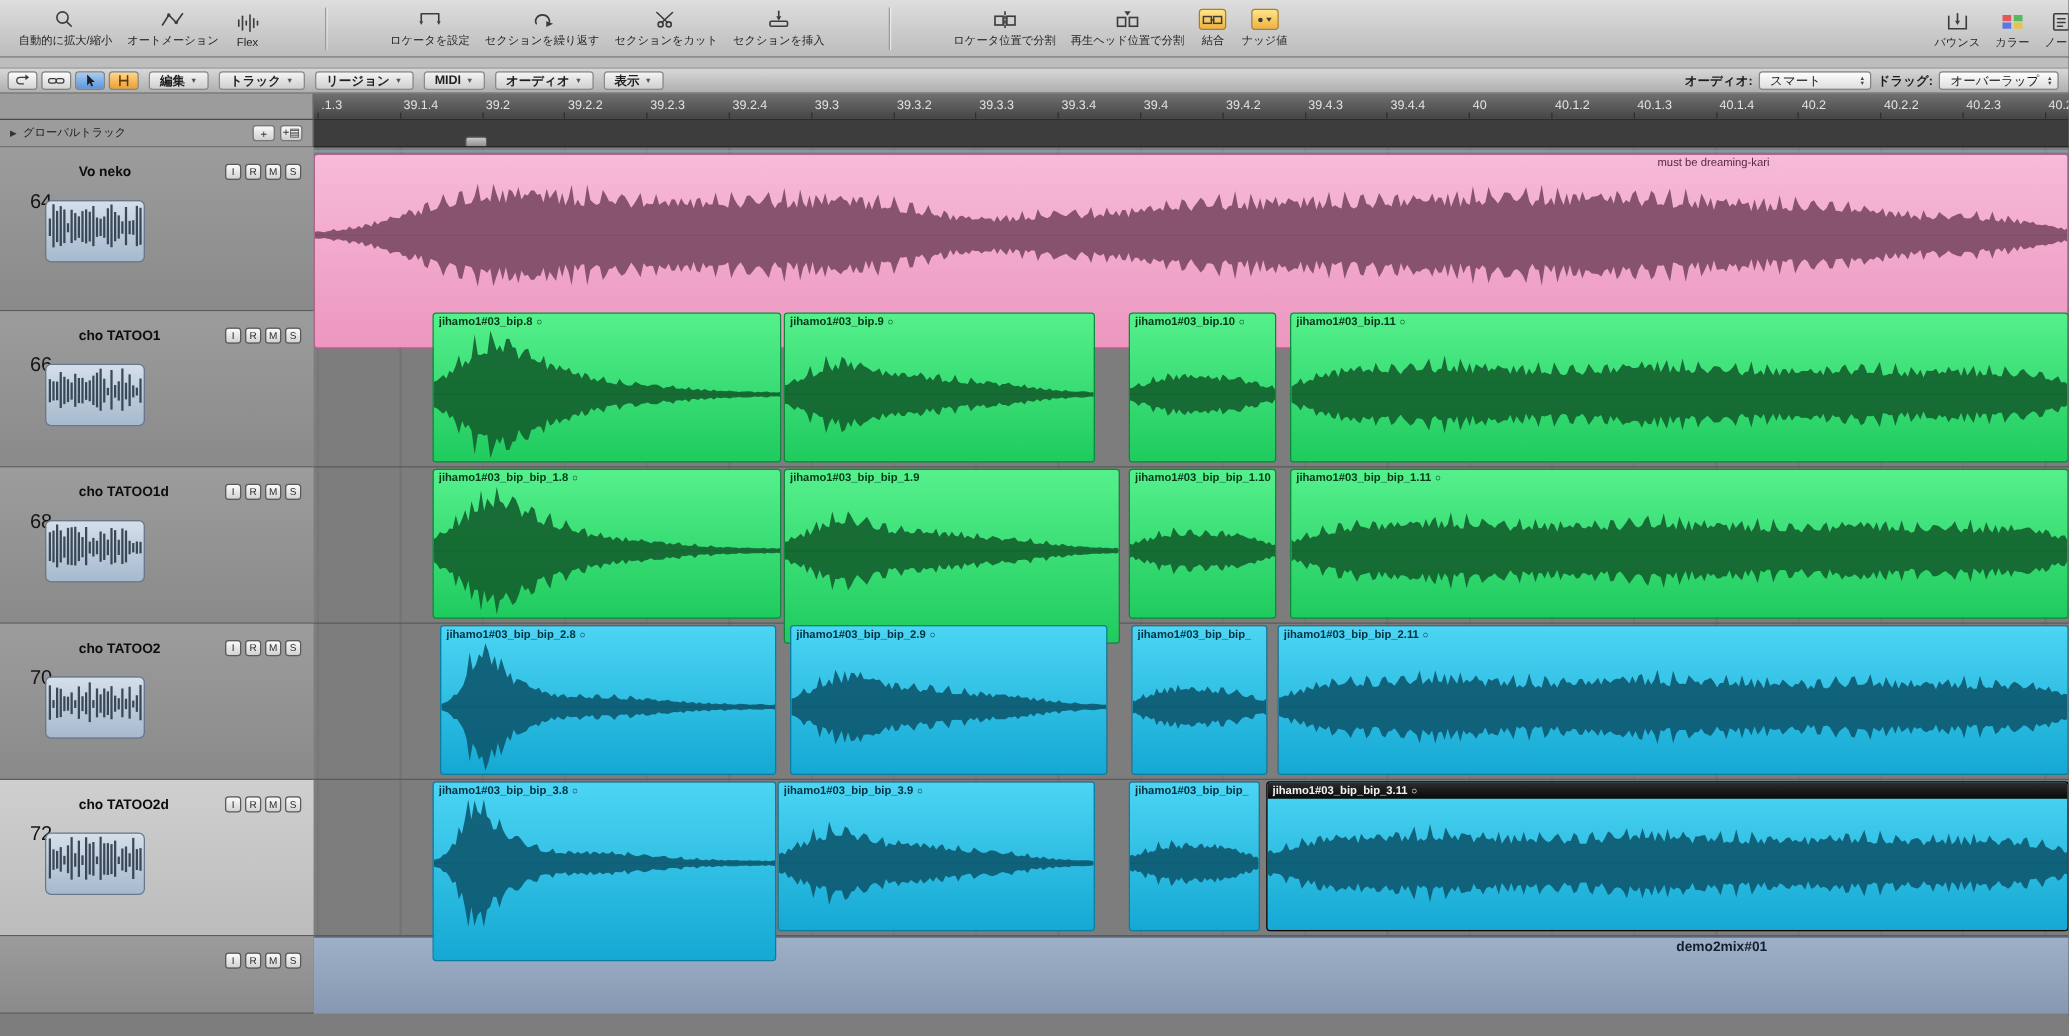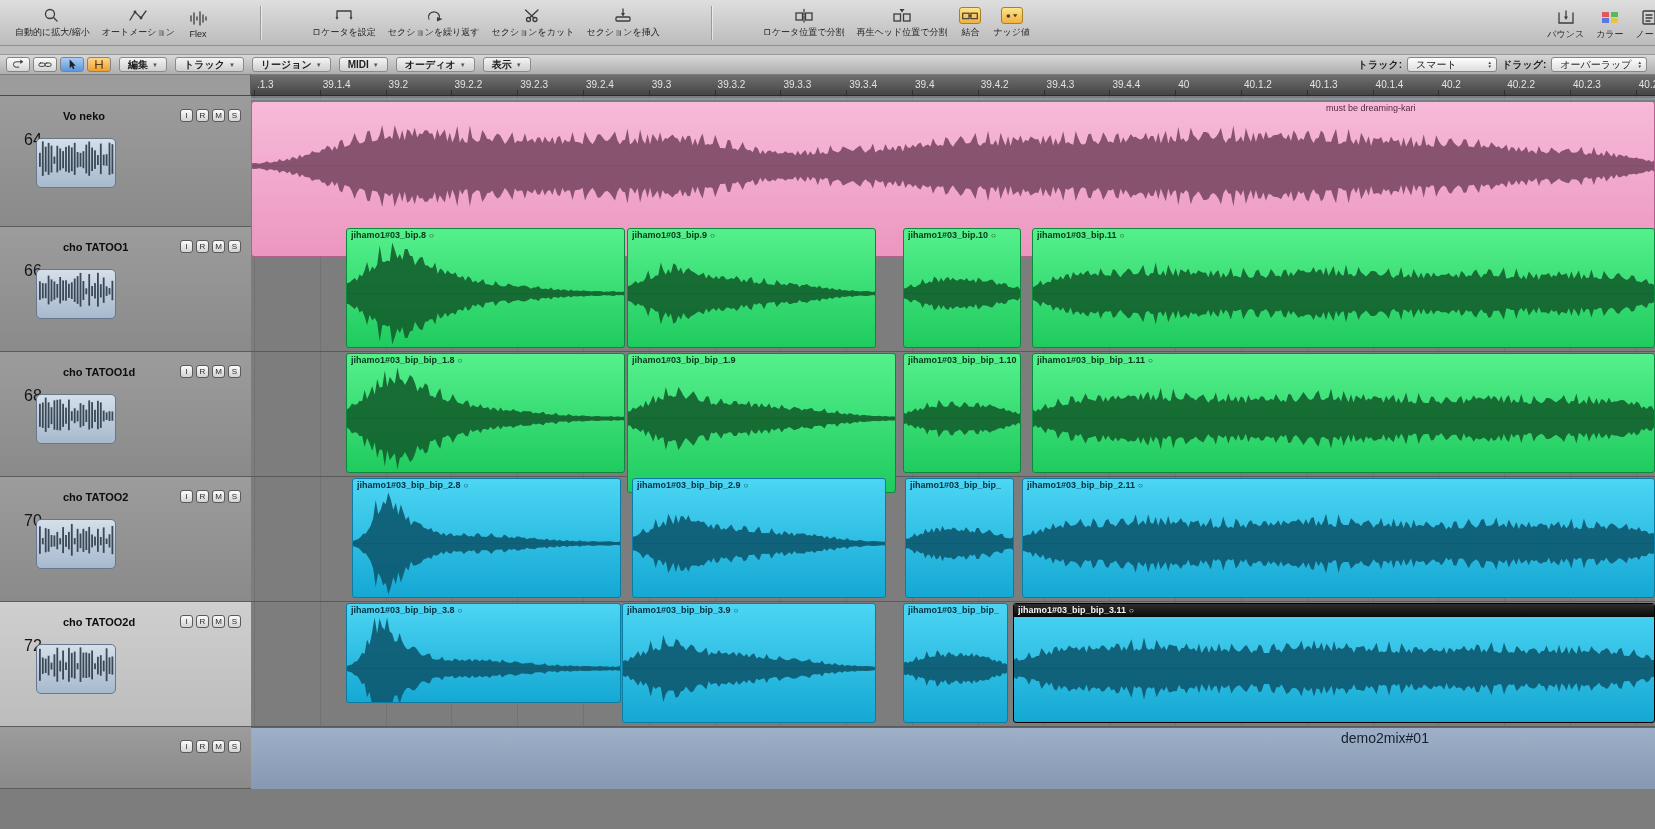--- a/index.html
+++ b/index.html
@@ -83,21 +83,21 @@
   .region.green .rname{color:#06381a;}
   .region.cyan{background:linear-gradient(#4cd5f4,#14a8d3);border:1px solid #0b7da3;}
   .region.cyan .rname{color:#04303f;}
   .region.selected{border-color:#000;}
   .region.selected .rname{color:#f2f2f2;}
   .namebar{position:absolute;top:0;left:0;right:0;height:13px;background:linear-gradient(#2d2d2d,#090909);z-index:1;}
   .wavesvg{position:absolute;left:0;z-index:0;}
   
   .demo-region{position:absolute;left:0;right:0;top:631px;height:62px;
     background:linear-gradient(#9db0c8,#8799b2);border-top:1px solid #55657c;}
-  .demo-label{position:absolute;top:2px;left:1090px;font-size:14px;font-weight:normal;color:#14202e;}
+  .demo-label{position:absolute;top:2px;left:1090px;font-size:11px;font-weight:bold;color:#14202e;}
 </style>
 </head>
 <body>
 
 <div class="window">
 
 
   <div class="toolbar" id="toolbar">
       <div class="tb-group">
         <div class="tb-btn">
@@ -299,21 +299,21 @@
       </div>
       <div class="mb-menu">
         <span>オーディオ</span>
         <span class="caret">▼</span>
       </div>
       <div class="mb-menu">
         <span>表示</span>
         <span class="caret">▼</span>
       </div>
       <div class="mb-right">
-        <span class="mb-label">トラック:</span>
+        <span class="mb-label">オーディオ:</span>
         <div class="dropdown">
           <span>スマート</span>
           <span class="dd-arrows">
             <span>▲</span>
             <span>▼</span>
           </span>
         </div>
         <span class="mb-label">ドラッグ:</span>
         <div class="dropdown">
           <span>オーバーラップ</span>
@@ -368,20 +368,33 @@
         <span class="tick" style="left: 1190.4px;">40.2</span>
         <span class="tickline" style="left: 1253.2px;"></span>
         <span class="tick" style="left: 1256.2px;">40.2.2</span>
         <span class="tickline" style="left: 1319px;"></span>
         <span class="tick" style="left: 1322px;">40.2.3</span>
         <span class="tickline" style="left: 1384.8px;"></span>
         <span class="tick" style="left: 1387.8px;">40.2.4</span>
       </div>
   </div>
 
+  <div class="globalrow">
+    <div class="global-left">
+      <span class="tri">▶</span>
+      <span>グローバルトラック</span>
+      <span class="gbtns">
+        <span class="gbtn">+</span>
+        <span class="gbtn">+▤</span>
+      </span>
+    </div>
+    <div class="global-lane">
+      <span class="gmarker"></span>
+    </div>
+  </div>
 
   <div class="trackarea">
     <div class="headers" id="headers">
         <div class="thdr" style="height: 131px;">
           <span class="tnum">64</span>
           <span class="tname">Vo neko</span>
           <span class="tbtns">
             <span class="tbtn">I</span>
             <span class="tbtn">R</span>
             <span class="tbtn">M</span>
@@ -711,21 +724,21 @@
               <span>jihamo1#03_bip_bip_2.11</span>
               <span class="loopdot">○</span>
             </span>
             <svg width="631" height="105" viewBox="0 0 631 105" preserveAspectRatio="none" class="wavesvg" style="top: 12px;">
               <polygon points="0.0,45.2 2.5,44.5 5.0,43.4 7.5,43.8 10.0,39.1 12.5,43.4 15.0,40.6 17.5,38.1 20.0,41.4 22.5,36.1 25.0,37.8 27.5,38.6 30.0,32.3 32.6,37.2 35.1,35.4 37.6,34.3 40.1,37.1 42.6,29.5 45.1,31.7 47.6,35.1 50.1,34.5 52.6,33.8 55.1,31.5 57.6,27.7 60.1,33.2 62.6,36.2 65.1,34.4 67.6,35.7 70.1,27.3 72.6,30.2 75.1,36.2 77.6,36.6 80.1,35.6 82.6,29.6 85.1,28.0 87.6,32.9 90.1,33.4 92.6,35.5 95.2,32.0 97.7,28.0 100.2,27.5 102.7,32.2 105.2,34.4 107.7,32.2 110.2,30.5 112.7,23.4 115.2,34.3 117.7,31.8 120.2,29.6 122.7,33.7 125.2,23.2 127.7,32.0 130.2,32.8 132.7,26.0 135.2,35.1 137.7,26.7 140.2,30.4 142.7,34.0 145.2,24.7 147.7,33.6 150.2,30.5 152.7,32.5 155.2,30.8 157.8,27.1 160.3,31.2 162.8,31.5 165.3,36.2 167.8,30.0 170.3,31.6 172.8,30.2 175.3,29.6 177.8,36.0 180.3,31.9 182.8,35.6 185.3,31.6 187.8,26.7 190.3,36.9 192.8,35.0 195.3,37.0 197.8,34.8 200.3,25.5 202.8,34.2 205.3,36.9 207.8,35.6 210.3,37.1 212.8,27.6 215.3,30.5 217.8,36.1 220.3,33.4 222.9,37.1 225.4,31.5 227.9,29.0 230.4,33.2 232.9,32.8 235.4,35.1 237.9,34.5 240.4,30.2 242.9,30.2 245.4,34.9 247.9,31.5 250.4,34.5 252.9,32.4 255.4,29.2 257.9,34.8 260.4,29.4 262.9,31.6 265.4,33.1 267.9,30.8 270.4,30.0 272.9,30.2 275.4,28.1 277.9,30.6 280.4,33.7 282.9,28.0 285.5,33.3 288.0,27.3 290.5,26.1 293.0,35.2 295.5,29.7 298.0,34.6 300.5,30.6 303.0,22.8 305.5,34.1 308.0,32.8 310.5,35.4 313.0,35.7 315.5,23.3 318.0,31.4 320.5,34.1 323.0,34.0 325.5,34.1 328.0,27.2 330.5,29.7 333.0,32.5 335.5,32.2 338.0,35.2 340.5,31.4 343.0,30.5 345.5,29.2 348.1,32.4 350.6,36.8 353.1,33.4 355.6,33.3 358.1,26.7 360.6,35.3 363.1,34.5 365.6,32.3 368.1,36.2 370.6,27.2 373.1,35.6 375.6,34.7 378.1,29.7 380.6,37.1 383.1,30.4 385.6,33.3 388.1,37.7 390.6,28.6 393.1,35.5 395.6,34.0 398.1,34.2 400.6,35.1 403.1,30.5 405.6,32.7 408.1,35.2 410.7,36.8 413.2,34.1 415.7,34.3 418.2,30.8 420.7,33.5 423.2,38.4 425.7,35.4 428.2,37.8 430.7,30.7 433.2,30.2 435.7,37.0 438.2,37.7 440.7,36.5 443.2,32.4 445.7,27.8 448.2,32.7 450.7,34.9 453.2,36.7 455.7,34.3 458.2,28.7 460.7,28.0 463.2,35.0 465.7,34.7 468.2,34.5 470.7,32.6 473.3,26.2 475.8,35.8 478.3,34.3 480.8,32.8 483.3,36.6 485.8,28.6 488.3,33.7 490.8,37.1 493.3,31.0 495.8,37.9 498.3,32.5 500.8,34.0 503.3,36.3 505.8,30.7 508.3,36.5 510.8,34.8 513.3,36.0 515.8,33.3 518.3,32.3 520.8,33.9 523.3,33.8 525.8,38.4 528.3,31.9 530.8,35.0 533.3,32.6 535.8,30.4 538.4,37.2 540.9,33.2 543.4,37.5 545.9,34.2 548.4,27.4 550.9,38.0 553.4,35.9 555.9,38.1 558.4,37.8 560.9,27.6 563.4,35.1 565.9,37.4 568.4,36.8 570.9,37.5 573.4,30.6 575.9,32.7 578.4,36.3 580.9,35.1 583.4,38.3 585.9,34.3 588.4,32.3 590.9,33.6 593.4,35.4 595.9,37.8 598.4,37.0 601.0,34.9 603.5,32.7 606.0,39.0 608.5,36.8 611.0,38.3 613.5,39.1 616.0,36.1 618.5,40.6 621.0,39.7 623.5,40.1 626.0,42.9 628.5,42.0 631.0,42.6 631.0,62.4 628.5,63.0 626.0,62.1 623.5,64.9 621.0,65.3 618.5,64.4 616.0,68.9 613.5,65.9 611.0,66.7 608.5,68.2 606.0,66.0 603.5,72.3 601.0,70.1 598.4,68.0 595.9,67.2 593.4,69.6 590.9,71.4 588.4,72.7 585.9,70.7 583.4,66.7 580.9,69.9 578.4,68.7 575.9,72.3 573.4,74.4 570.9,67.5 568.4,68.2 565.9,67.6 563.4,69.9 560.9,77.4 558.4,67.2 555.9,66.9 553.4,69.1 550.9,67.0 548.4,77.6 545.9,70.8 543.4,67.5 540.9,71.8 538.4,67.8 535.8,74.6 533.3,72.4 530.8,70.0 528.3,73.1 525.8,66.6 523.3,71.2 520.8,71.1 518.3,72.7 515.8,71.7 513.3,69.0 510.8,70.2 508.3,68.5 505.8,74.3 503.3,68.7 500.8,71.0 498.3,72.5 495.8,67.1 493.3,74.0 490.8,67.9 488.3,71.3 485.8,76.4 483.3,68.4 480.8,72.2 478.3,70.7 475.8,69.2 473.3,78.8 470.7,72.4 468.2,70.5 465.7,70.3 463.2,70.0 460.7,77.0 458.2,76.3 455.7,70.7 453.2,68.3 450.7,70.1 448.2,72.3 445.7,77.2 443.2,72.6 440.7,68.5 438.2,67.3 435.7,68.0 433.2,74.8 430.7,74.3 428.2,67.2 425.7,69.6 423.2,66.6 420.7,71.5 418.2,74.2 415.7,70.7 413.2,70.9 410.7,68.2 408.1,69.8 405.6,72.3 403.1,74.5 400.6,69.9 398.1,70.8 395.6,71.0 393.1,69.5 390.6,76.4 388.1,67.3 385.6,71.7 383.1,74.6 380.6,67.9 378.1,75.3 375.6,70.3 373.1,69.4 370.6,77.8 368.1,68.8 365.6,72.7 363.1,70.5 360.6,69.7 358.1,78.3 355.6,71.7 353.1,71.6 350.6,68.2 348.1,72.6 345.5,75.8 343.0,74.5 340.5,73.6 338.0,69.8 335.5,72.8 333.0,72.5 330.5,75.3 328.0,77.8 325.5,70.9 323.0,71.0 320.5,70.9 318.0,73.6 315.5,81.7 313.0,69.3 310.5,69.6 308.0,72.2 305.5,70.9 303.0,82.2 300.5,74.4 298.0,70.4 295.5,75.3 293.0,69.8 290.5,78.9 288.0,77.7 285.5,71.7 282.9,77.0 280.4,71.3 277.9,74.4 275.4,76.9 272.9,74.8 270.4,75.0 267.9,74.2 265.4,71.9 262.9,73.4 260.4,75.6 257.9,70.2 255.4,75.8 252.9,72.6 250.4,70.5 247.9,73.5 245.4,70.1 242.9,74.8 240.4,74.8 237.9,70.5 235.4,69.9 232.9,72.2 230.4,71.8 227.9,76.0 225.4,73.5 222.9,67.9 220.3,71.6 217.8,68.9 215.3,74.5 212.8,77.4 210.3,67.9 207.8,69.4 205.3,68.1 202.8,70.8 200.3,79.5 197.8,70.2 195.3,68.0 192.8,70.0 190.3,68.1 187.8,78.3 185.3,73.4 182.8,69.4 180.3,73.1 177.8,69.0 175.3,75.4 172.8,74.8 170.3,73.4 167.8,75.0 165.3,68.8 162.8,73.5 160.3,73.8 157.8,77.9 155.2,74.2 152.7,72.5 150.2,74.5 147.7,71.4 145.2,80.3 142.7,71.0 140.2,74.6 137.7,78.3 135.2,69.9 132.7,79.0 130.2,72.2 127.7,73.0 125.2,81.8 122.7,71.3 120.2,75.4 117.7,73.2 115.2,70.7 112.7,81.6 110.2,74.5 107.7,72.8 105.2,70.6 102.7,72.8 100.2,77.5 97.7,77.0 95.2,73.0 92.6,69.5 90.1,71.6 87.6,72.1 85.1,77.0 82.6,75.4 80.1,69.4 77.6,68.4 75.1,68.8 72.6,74.8 70.1,77.7 67.6,69.3 65.1,70.6 62.6,68.8 60.1,71.8 57.6,77.3 55.1,73.5 52.6,71.2 50.1,70.5 47.6,69.9 45.1,73.3 42.6,75.5 40.1,67.9 37.6,70.7 35.1,69.6 32.6,67.8 30.0,72.7 27.5,66.4 25.0,67.2 22.5,68.9 20.0,63.6 17.5,66.9 15.0,64.4 12.5,61.6 10.0,65.9 7.5,61.2 5.0,61.6 2.5,60.5 0.0,59.8" fill="#0e5a72" fill-opacity="0.92"></polygon>
               <rect x="0" y="52.0" width="631" height="1" fill="#0e5a72" fill-opacity="0.7"></rect>
             </svg>
           </div>
         </div>
         <div class="lane" style="top: 506px; height: 125px;">
-          <div class="region cyan" style="left: 95px; width: 275px; top: 1px; height: 100px;">
+          <div class="region cyan" style="left: 95px; width: 275px; top: 1px; height: 144px;">
             <span class="rname">
               <span>jihamo1#03_bip_bip_3.8</span>
               <span class="loopdot">○</span>
             </span>
             <svg width="273" height="105" viewBox="0 0 273 105" preserveAspectRatio="none" class="wavesvg" style="top: 12px;">
               <polygon points="0.0,49.9 2.5,49.1 5.0,48.6 7.5,45.7 10.0,45.2 12.5,41.8 15.0,36.7 17.5,37.9 20.0,23.7 22.5,29.1 25.0,16.9 27.6,1.5 30.1,17.5 32.6,2.3 35.1,11.1 37.6,13.8 40.1,1.5 42.6,15.2 45.1,17.5 47.6,25.6 50.1,25.4 52.6,16.9 55.1,25.2 57.6,30.2 60.1,33.3 62.6,32.9 65.1,30.7 67.6,30.7 70.1,33.5 72.6,37.2 75.1,39.7 77.6,39.4 80.1,37.9 82.7,37.4 85.2,42.8 87.7,43.5 90.2,43.7 92.7,43.2 95.2,40.7 97.7,44.7 100.2,44.3 102.7,44.3 105.2,45.2 107.7,42.5 110.2,43.4 112.7,45.1 115.2,43.4 117.7,44.9 120.2,44.1 122.7,42.8 125.2,45.6 127.7,43.3 130.2,43.7 132.7,45.3 135.2,43.6 137.8,44.7 140.3,44.8 142.8,42.9 145.3,45.6 147.8,45.2 150.3,45.3 152.8,46.8 155.3,43.4 157.8,45.4 160.3,46.3 162.8,47.0 165.3,46.4 167.8,45.3 170.3,45.7 172.8,46.7 175.3,47.8 177.8,47.3 180.3,47.3 182.8,46.8 185.3,46.8 187.8,48.4 190.3,48.7 192.9,48.7 195.4,48.4 197.9,47.2 200.4,49.5 202.9,49.7 205.4,49.3 207.9,49.8 210.4,48.2 212.9,49.7 215.4,50.2 217.9,49.5 220.4,50.3 222.9,49.2 225.4,49.8 227.9,50.3 230.4,49.7 232.9,50.6 235.4,50.0 237.9,50.1 240.4,50.1 242.9,50.0 245.4,50.5 248.0,50.4 250.5,50.6 253.0,50.1 255.5,50.5 258.0,50.4 260.5,50.4 263.0,50.9 265.5,50.3 268.0,51.0 270.5,50.5 273.0,50.2 273.0,54.8 270.5,54.5 268.0,54.0 265.5,54.7 263.0,54.1 260.5,54.6 258.0,54.6 255.5,54.5 253.0,54.9 250.5,54.4 248.0,54.6 245.4,54.5 242.9,55.0 240.4,54.9 237.9,54.9 235.4,55.0 232.9,54.4 230.4,55.3 227.9,54.7 225.4,55.2 222.9,55.8 220.4,54.7 217.9,55.5 215.4,54.8 212.9,55.3 210.4,56.8 207.9,55.2 205.4,55.7 202.9,55.3 200.4,55.5 197.9,57.8 195.4,56.6 192.9,56.3 190.3,56.3 187.8,56.6 185.3,58.2 182.8,58.2 180.3,57.7 177.8,57.7 175.3,57.2 172.8,58.3 170.3,59.3 167.8,59.7 165.3,58.6 162.8,58.0 160.3,58.7 157.8,59.6 155.3,61.6 152.8,58.2 150.3,59.7 147.8,59.8 145.3,59.4 142.8,62.1 140.3,60.2 137.8,60.3 135.2,61.4 132.7,59.7 130.2,61.3 127.7,61.7 125.2,59.4 122.7,62.2 120.2,60.9 117.7,60.1 115.2,61.6 112.7,59.9 110.2,61.6 107.7,62.5 105.2,59.8 102.7,60.7 100.2,60.7 97.7,60.3 95.2,64.3 92.7,61.8 90.2,61.3 87.7,61.5 85.2,62.2 82.7,67.6 80.1,67.1 77.6,65.6 75.1,65.3 72.6,67.8 70.1,71.5 67.6,74.3 65.1,74.3 62.6,72.1 60.1,71.7 57.6,74.8 55.1,79.8 52.6,88.1 50.1,79.6 47.6,79.4 45.1,87.5 42.6,89.8 40.1,103.5 37.6,91.2 35.1,93.9 32.6,102.7 30.1,87.5 27.6,103.5 25.0,88.1 22.5,75.9 20.0,81.3 17.5,67.1 15.0,68.3 12.5,63.2 10.0,59.8 7.5,59.3 5.0,56.4 2.5,55.9 0.0,55.1" fill="#0e5a72" fill-opacity="0.92"></polygon>
               <rect x="0" y="52.0" width="273" height="1" fill="#0e5a72" fill-opacity="0.7"></rect>
             </svg>
           </div>
           <div class="region cyan" style="left: 371px; width: 254px; top: 1px; height: 120px;">

